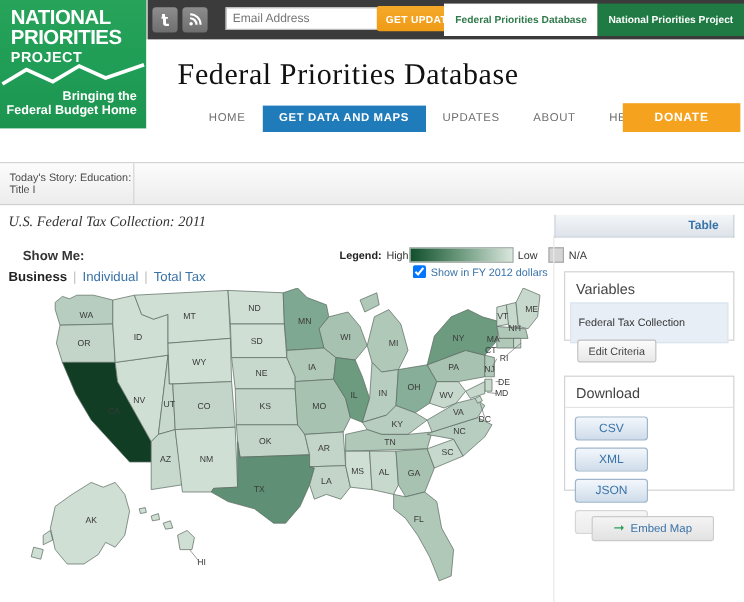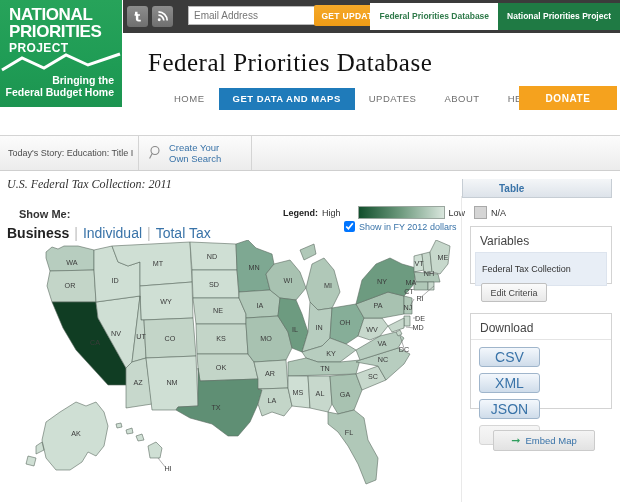--- a/index.html
+++ b/index.html
@@ -49,38 +49,38 @@
   .nav a.active{background:#1f7bba;color:#fff;font-weight:bold;padding:0 14px;}
   .donate{position:absolute;left:397px;top:53px;width:98px;height:24px;
     background:#f5a21e;color:#fff;font-size:10px;font-weight:bold;letter-spacing:0.6px;
     display:flex;align-items:center;justify-content:center;cursor:pointer;}
 
   
   .storybar{position:absolute;left:0;top:135px;width:620px;height:34px;
     background:linear-gradient(#fcfcfc,#ececec);border-top:1px solid #d4d4d4;border-bottom:1px solid #cfcfcf;}
   .story-tab{position:absolute;top:0;height:34px;border-right:1px solid #d4d4d4;
     display:flex;align-items:center;box-sizing:border-box;}
-  #story-tab-1{left:0;width:139px;padding-left:8px;}
+  #story-tab-1{left:0;width:112px;padding-left:8px;}
   #story-tab-1 span{font-size:9px;color:#4c4c4c;}
   #story-tab-2{left:139px;width:113px;padding-left:8px;gap:6px;}
   #story-tab-2 .lbl{font-size:9.5px;color:#3973a8;line-height:11px;}
   #story-tab-3{left:252px;width:368px;border-right:0;}
 
   
   .result-title{position:absolute;left:7px;top:177px;font-size:12px;font-style:italic;color:#333;font-family:"Liberation Serif",serif;}
 
   .showme-lbl{position:absolute;left:7px;top:208px;font-size:11px;font-weight:bold;color:#333;margin-left:12px;}
-  .showme-links{position:absolute;left:7px;top:225px;font-size:14px;display:flex;align-items:center;}
+  .showme-links{position:absolute;left:7px;top:225px;font-size:11px;display:flex;align-items:center;}
   .showme-links b{color:#222;font-weight:bold;}
   .showme-links a{color:#3973a8;text-decoration:none;}
   .showme-links .sep{color:#bdbdbd;margin:0 5px;}
 
   .legend{position:absolute;left:283px;top:206px;display:flex;align-items:center;font-size:9px;}
   .legend .ttl{font-weight:bold;color:#222;margin-right:4px;}
-  .legend .hi{color:#333;margin-right:17px;}
+  .legend .hi{color:#333;margin-right:0;}
   .legend .ramp{width:85px;height:11px;background:linear-gradient(to right,#114f2c,#6f9b7f,#d9e6dd);border:1px solid #9aa69e;}
   .legend .lo{color:#333;margin-left:4px;}
   .legend .na-sw{width:11px;height:11px;background:#d5d5d5;border:1px solid #a9a9a9;margin-left:9px;}
   .legend .na{color:#333;margin-left:4px;}
 
   .fy-row{position:absolute;left:344px;top:221px;display:flex;align-items:center;font-size:9px;}
   .fy-row input{width:11px;height:11px;margin:0 4px 0 0;}
   .fy-row label{color:#3973a8;}
 
   
@@ -89,38 +89,38 @@
   .mapwrap text{font-family:"Liberation Sans",sans-serif;font-size:7.2px;fill:#3a3a3a;text-anchor:middle;}
   .mapwrap path{stroke:#5c6b62;stroke-width:0.6;}
 
   
   .tabs{position:absolute;left:462px;top:179px;width:150px;}
   .tab-map{position:relative;height:19px;background:linear-gradient(#2b6a4d,#0d3f28);
     color:#fff;font-size:10px;font-weight:bold;text-align:right;line-height:19px;padding-right:12px;box-sizing:border-box;}
   .tab-map:before{content:"";position:absolute;left:-9px;top:0;width:0;height:0;
     border-top:9.5px solid transparent;border-bottom:9.5px solid transparent;border-right:9px solid #1b5339;}
   .tab-table{height:19px;background:linear-gradient(#f4f6f8,#dde3ea);border:1px solid #c6cdd4;border-top:0;
-    color:#3973a8;font-size:10px;font-weight:bold;text-align:left;line-height:19px;padding-right:12px;box-sizing:border-box;padding-left:36px;}
+    color:#3973a8;font-size:10px;font-weight:bold;text-align:right;line-height:19px;padding-right:12px;box-sizing:border-box;padding-left:36px;}
 
   .panel{position:absolute;background:#fff;border:1px solid #d3d3d3;box-sizing:border-box;}
   #panel-variables{left:470px;top:226px;width:142px;height:58px;}
   #panel-download{left:470px;top:313px;width:142px;height:96px;}
   .panel h3{margin:0;padding:7px 0 4px 9px;font-size:12px;font-weight:normal;color:#444;
     border-bottom:1px solid #e4e4e4;font-family:"Liberation Sans",sans-serif;}
   #panel-variables h3{border-bottom:0;}
 
   .var-chip{position:absolute;left:475px;top:252px;width:132px;height:34px;
     background:#e8eef6;border:1px solid #dde4ee;font-size:9px;color:#333;
     display:flex;align-items:center;padding-left:6px;box-sizing:border-box;}
   .edit-criteria{position:absolute;left:481px;top:283px;width:64px;height:17px;
     background:linear-gradient(#fbfbfb,#e8e8e8);border:1px solid #c0c0c0;border-radius:2px;
     font-size:9px;color:#444;display:flex;align-items:center;justify-content:center;cursor:pointer;}
 
   .dlgrid{position:absolute;left:479px;top:347px;width:124px;display:flex;flex-wrap:wrap;gap:6px;}
-  .dlbtn{width:59px;height:18px;border-radius:3px;font-size:14px;
+  .dlbtn{width:59px;height:18px;border-radius:3px;font-size:10px;
     display:flex;align-items:center;justify-content:center;cursor:pointer;}
   .dlbtn.on{background:linear-gradient(#f3f7fc,#cfdcea);border:1px solid #9fb5cb;color:#3973a8;}
   .dlbtn.off{background:linear-gradient(#f6f6f6,#ececec);border:1px solid #d6d6d6;color:#bdbdbd;}
 
   .embed{position:absolute;left:493px;top:430px;width:100px;height:19px;
     background:linear-gradient(#f4f4f4,#e2e2e2);border:1px solid #cbcbcb;border-radius:2px;
     display:flex;align-items:center;justify-content:center;gap:5px;font-size:9.5px;color:#3973a8;cursor:pointer;}
   .embed .arr{color:#2f9e5e;font-size:11px;line-height:1;}
 
   .vline{position:absolute;left:461px;top:196px;width:1px;height:306px;background:#e9e9e9;}
@@ -174,30 +174,20 @@
       <a>UPDATES</a>
       <a>ABOUT</a>
       <a>HELP</a>
     </div>
     <div class="donate">DONATE</div>
   </div>
 
   <div class="storybar">
     <div class="story-tab" id="story-tab-1">
       <span>Today's Story: Education: Title I</span>
-    </div>
-    <div class="story-tab" id="story-tab-2">
-      <svg width="16" height="18" viewBox="0 0 16 18">
-        <circle cx="8" cy="6.5" r="4" fill="none" stroke="#8a8a8a" stroke-width="1.1"></circle>
-        <line x1="5.2" y1="9.6" x2="2.6" y2="14.5" stroke="#8a8a8a" stroke-width="1.1"></line>
-      </svg>
-      <div class="lbl">
-        <span>Create Your</span><br>
-        <span>Own Search</span>
-      </div>
     </div>
     <div class="story-tab" id="story-tab-3"></div>
   </div>
 
   <div class="result-title">U.S. Federal Tax Collection: 2011</div>
 
   <div class="showme-lbl">Show Me:</div>
   <div class="showme-links">
     <b>Business</b>
     <span class="sep">|</span>

